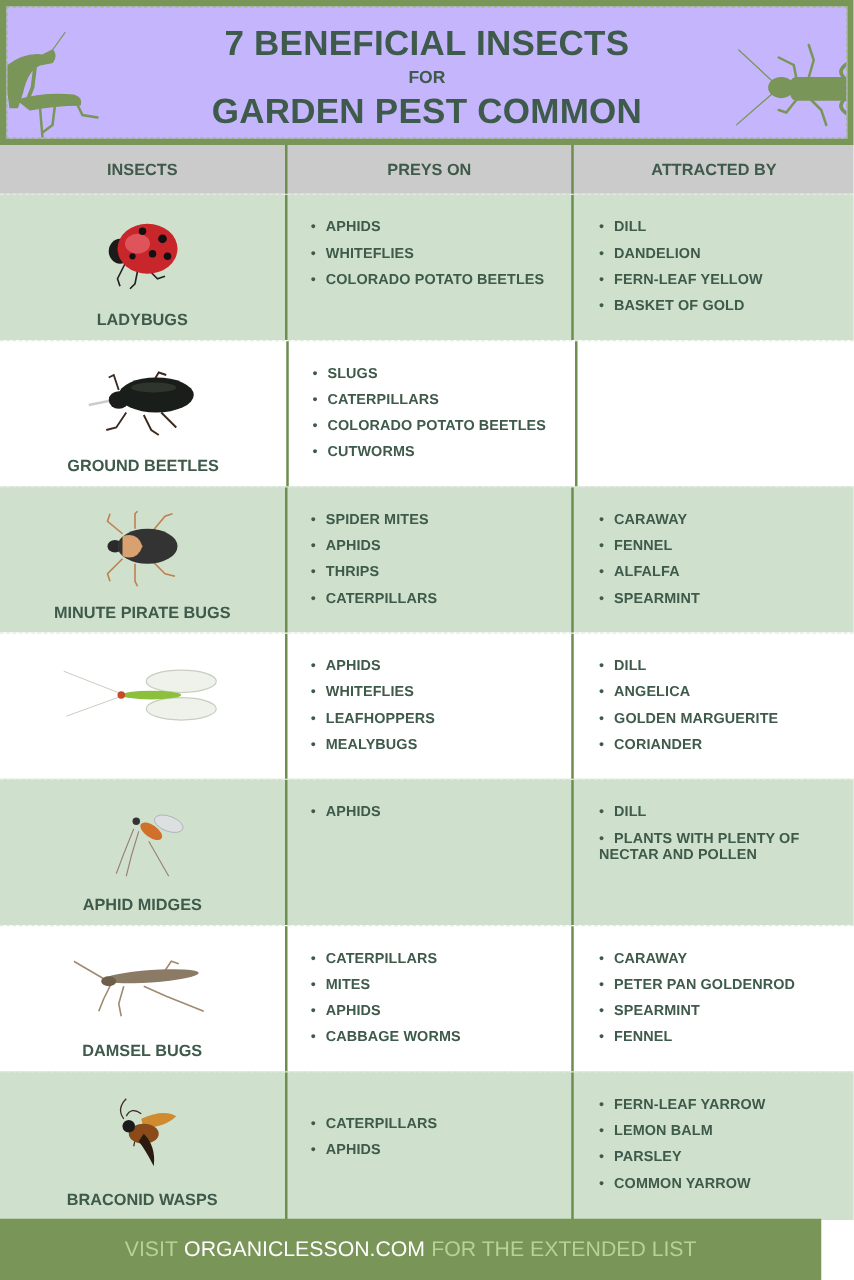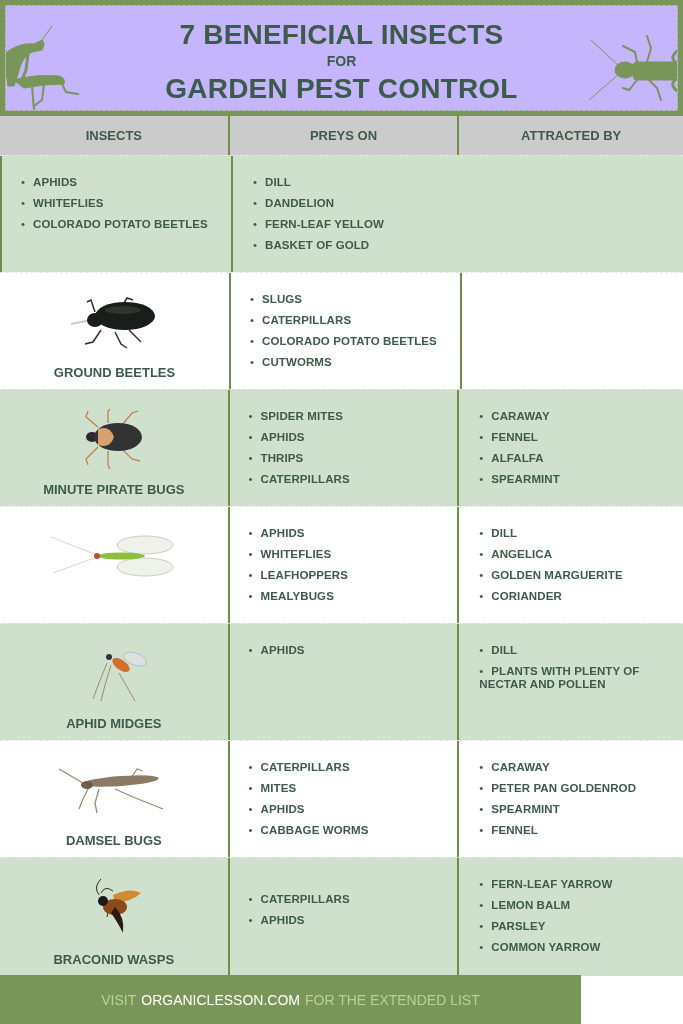--- a/index.html
+++ b/index.html
@@ -57,23 +57,23 @@
   .list-cell.col3 { padding-left: 20px; }
   .list-cell ul { list-style: none; }
   .list-cell li {
     font-size: 11.5px; font-weight: bold; color: #3e5a4a; line-height: 13px;
     margin-bottom: 8px; letter-spacing: 0.1px;
   }
   .list-cell li .bullet { display: inline-block; width: 12px; font-weight: normal; }
   .list-cell li.wrap { text-indent: 0; }
 
   .footer {
-    position: absolute; left: 0; top: 975px; width: 581px; height: 49px;
+    position: absolute; left: 0; top: 975px; width: 657px; height: 49px;
     background: #7a9558; display: flex; align-items: center; justify-content: center;
-    font-size: 14px;
+    font-size: 17px;
   }
   .footer .light { color: #b7d394; }
   .footer .bright { color: #ffffff; margin: 0 5px; }
 </style>
 </head>
 <body>
 
 <div class="header">
   <div class="header-inner">
     <svg class="deco-left" width="80" height="100" viewBox="0 0 80 100">
@@ -96,34 +96,54 @@
         <path d="M48 36 L46 26 L34 20" stroke-width="2" fill="none"></path>
         <path d="M58 36 L62 22 L58 10" stroke-width="2" fill="none"></path>
         <path d="M48 54 L40 64 L34 62" stroke-width="2" fill="none"></path>
         <path d="M60 54 L68 62 L72 74" stroke-width="2" fill="none"></path>
         <path d="M86 36 Q80 30 90 24" stroke-width="3" fill="none"></path>
         <path d="M86 54 Q80 60 90 66" stroke-width="3" fill="none"></path>
       </g>
     </svg>
     <div class="title-line1">7 BENEFICIAL INSECTS</div>
     <div class="title-line2">FOR</div>
-    <div class="title-line3">GARDEN PEST CONTROL</div>
+    <div class="title-line3">GARDEN PEST COMMON</div>
   </div>
 </div>
 
 <div class="table">
   <div class="thead">
     <div class="th col1">INSECTS</div>
     <div class="divider"></div>
     <div class="th col2">PREYS ON</div>
     <div class="divider"></div>
     <div class="th col3">ATTRACTED BY</div>
   </div>
 
   <div class="row shaded">
+    <div class="insect-cell col1">
+      <div class="insect-art">
+        <svg width="80" height="64" viewBox="0 0 80 64">
+          <g stroke="#222" stroke-width="1.3" fill="none">
+            <path d="M26 38 L20 50 L22 56"></path>
+              <path d="M36 44 L34 54 L30 58"></path>
+              <path d="M46 44 L52 50 L58 48"></path>
+          </g>
+          <ellipse cx="22" cy="28" rx="9" ry="10" fill="#1b1b1b"></ellipse>
+          <ellipse cx="44" cy="26" rx="24" ry="20" fill="#c8262a"></ellipse>
+          <ellipse cx="36" cy="22" rx="10" ry="8" fill="#e86670" opacity="0.7"></ellipse>
+          <circle cx="40" cy="12" r="3" fill="#111"></circle>
+            <circle cx="56" cy="18" r="3.5" fill="#111"></circle>
+          <circle cx="48" cy="30" r="3" fill="#111"></circle>
+            <circle cx="60" cy="32" r="3" fill="#111"></circle>
+          <circle cx="32" cy="32" r="2.5" fill="#111"></circle>
+        </svg>
+      </div>
+      <div class="insect-name">LADYBUGS</div>
+    </div>
     <div class="divider"></div>
     <div class="list-cell col2">
       <ul>
         <li><span class="bullet">•</span><span>APHIDS</span></li>
         <li><span class="bullet">•</span><span>WHITEFLIES</span></li>
         <li><span class="bullet">•</span><span>COLORADO POTATO BEETLES</span></li>
       </ul>
     </div>
     <div class="divider"></div>
     <div class="list-cell col3">

